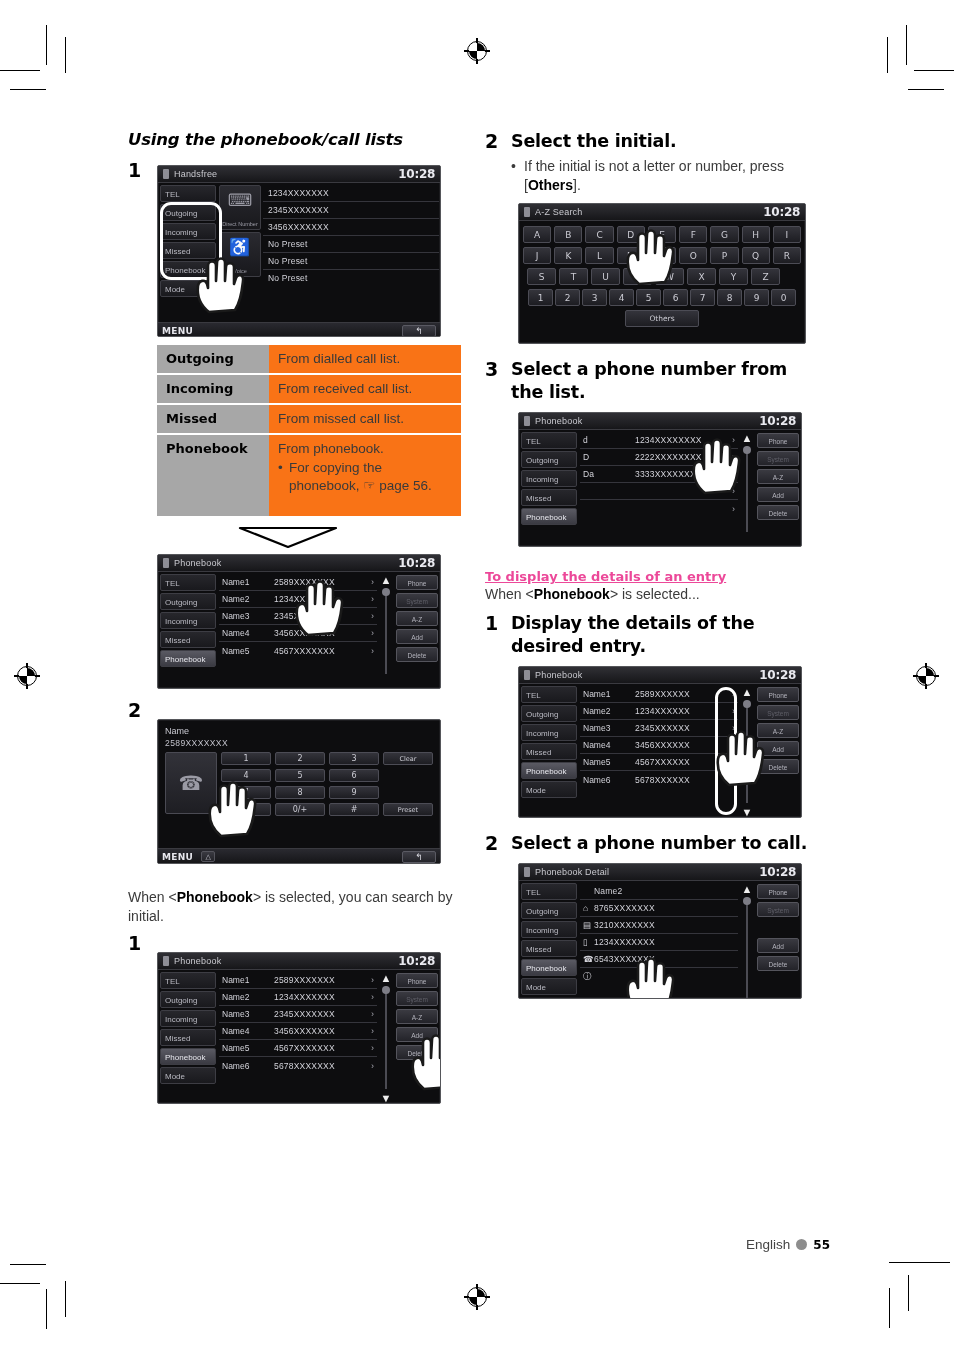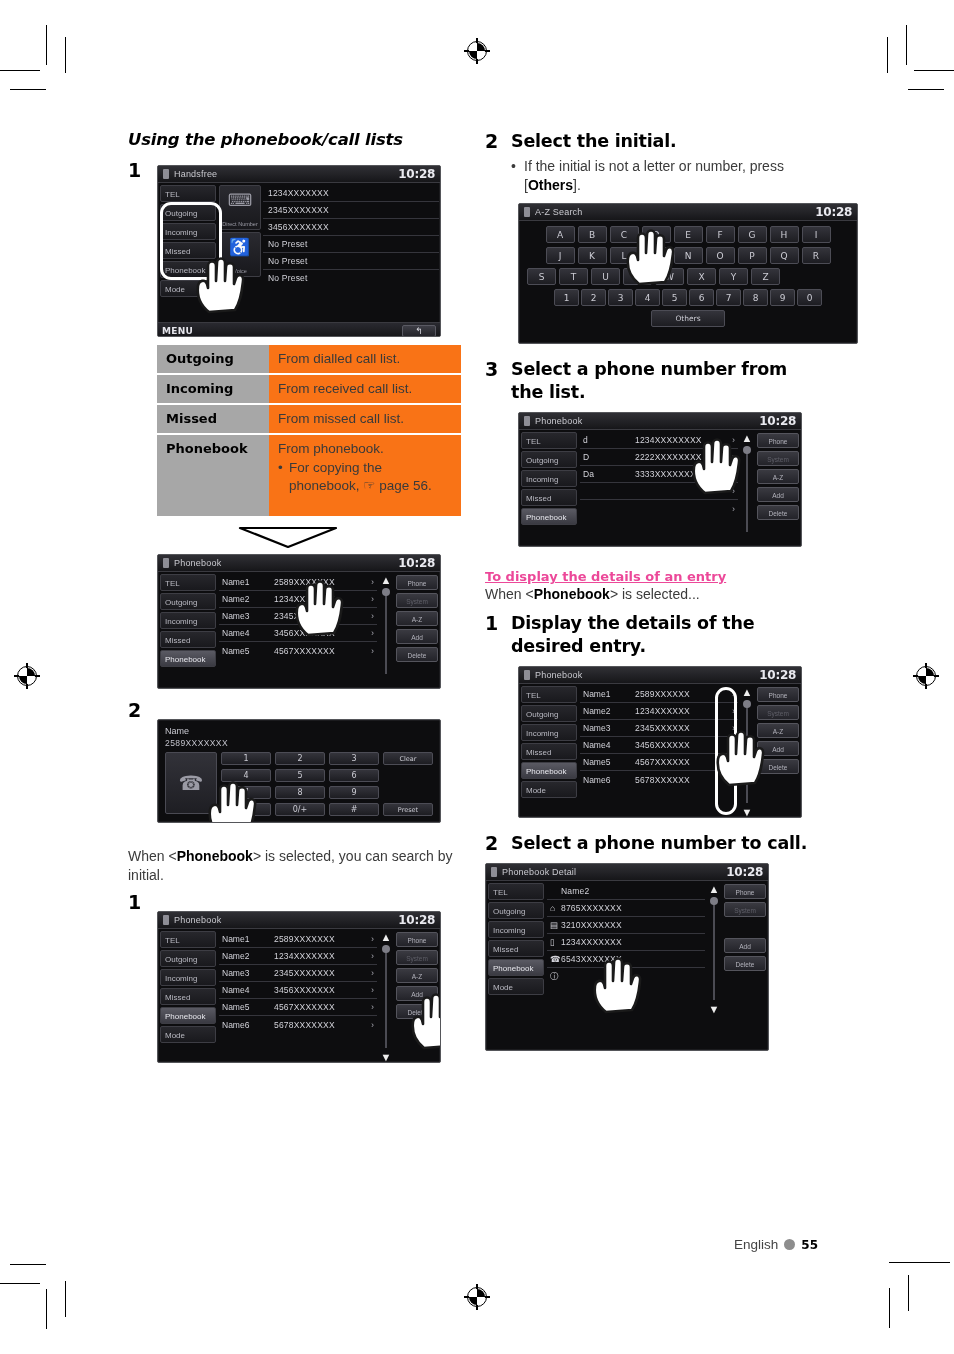--- a/index.html
+++ b/index.html
@@ -239,21 +239,21 @@
   .hand { position: absolute; pointer-events: none; }
   .hand svg { display:block; }
 
   
   .hl-box {
     position: absolute; border: 3px solid #ffffff; border-radius: 11px;
     pointer-events: none;
   }
 
   .footer {
-    position: absolute; right: 136px; bottom: 102px;
+    position: absolute; right: 124px; bottom: 102px;
     display: flex; align-items: center; gap: 6px;
   }
   .footer .lang { font-size: 13.5px; color:#444; }
   .footer .dot { width: 11px; height: 11px; border-radius:50%; background:#8d8d8d; }
   .footer .pg { font-family:"DejaVu Sans", sans-serif; font-weight:bold; font-size:12px; color:#000; }
 </style>
 </head>
 <body>
 
 <div class="crop" style="left:46px;top:25px;width:1.4px;height:40px;"></div>
@@ -446,21 +446,21 @@
       <svg width="56" height="62" viewBox="0 0 56 62">
           <path d="M18 58 C8 50 6 40 7 32 C8 26 14 25 16 30 L17 34 L17 12 C17 6 25 6 25 12 L25 27 L26 9 C26 3 34 3 34 9 L34 27 L35 13 C35 8 43 8 43 13 L43 30 L45 24 C47 19 53 21 52 27 C51 36 50 47 44 56 Z" fill="#ffffff" stroke="#1a1a1a" stroke-width="2.6" stroke-linejoin="round"></path>
         </svg>
     </div>
   </div>
 
   <div class="step" style="margin-top:10px;">
     <div class="step-num">2</div>
   </div>
 
-  <div class="shot" style="width:284px;height:104px;margin-left:29px;margin-top:-4px;">
+  <div class="shot" style="width:284px;height:145px;margin-left:29px;margin-top:-4px;">
     <div class="dialpad" style="height:128px;">
       <div class="dial-name">Name</div>
       <div class="dial-num">2589XXXXXXX</div>
       <div class="dial-grid">
         <div class="callbox">
           <span>☎</span>
         </div>
         <div class="numgrid">
           <div class="numrow">
             <div class="numkey">1</div>
@@ -587,21 +587,21 @@
     <div class="step-num">2</div>
     <div class="step-body">
       <div class="step-title">Select the initial.</div>
       <div class="bullet">
         <span class="dot">•</span>
         <span><span>If the initial is not a letter or number, press [</span><b>Others</b><span>].</span></span>
       </div>
     </div>
   </div>
 
-  <div class="shot" style="width:340px;height:141px;margin-left:33px;margin-top:8px;">
+  <div class="shot" style="width:288px;height:141px;margin-left:33px;margin-top:8px;">
     <div class="titlebar">
       <div class="tb-icon"></div>
       <div class="tb-title">A-Z Search</div>
       <div class="tb-clock">10:28</div>
     </div>
     <div class="kbd">
       <div class="kbrow">
         <div class="key">A</div>
         <div class="key">B</div>
         <div class="key">C</div>
@@ -806,21 +806,21 @@
     </div>
   </div>
 
   <div class="step" style="margin-top:14px;">
     <div class="step-num">2</div>
     <div class="step-body">
       <div class="step-title">Select a phone number to call.</div>
     </div>
   </div>
 
-  <div class="shot" style="width:284px;height:188px;margin-top:8px;">
+  <div class="shot" style="width:284px;height:136px;margin-left:33px;margin-top:8px;">
     <div class="titlebar">
       <div class="tb-icon"></div>
       <div class="tb-title">Phonebook Detail</div>
       <div class="tb-clock">10:28</div>
     </div>
     <div class="body" style="height:135px;">
       <div class="navcol">
         <div class="navbtn">TEL</div>
         <div class="navbtn">Outgoing</div>
         <div class="navbtn">Incoming</div>

